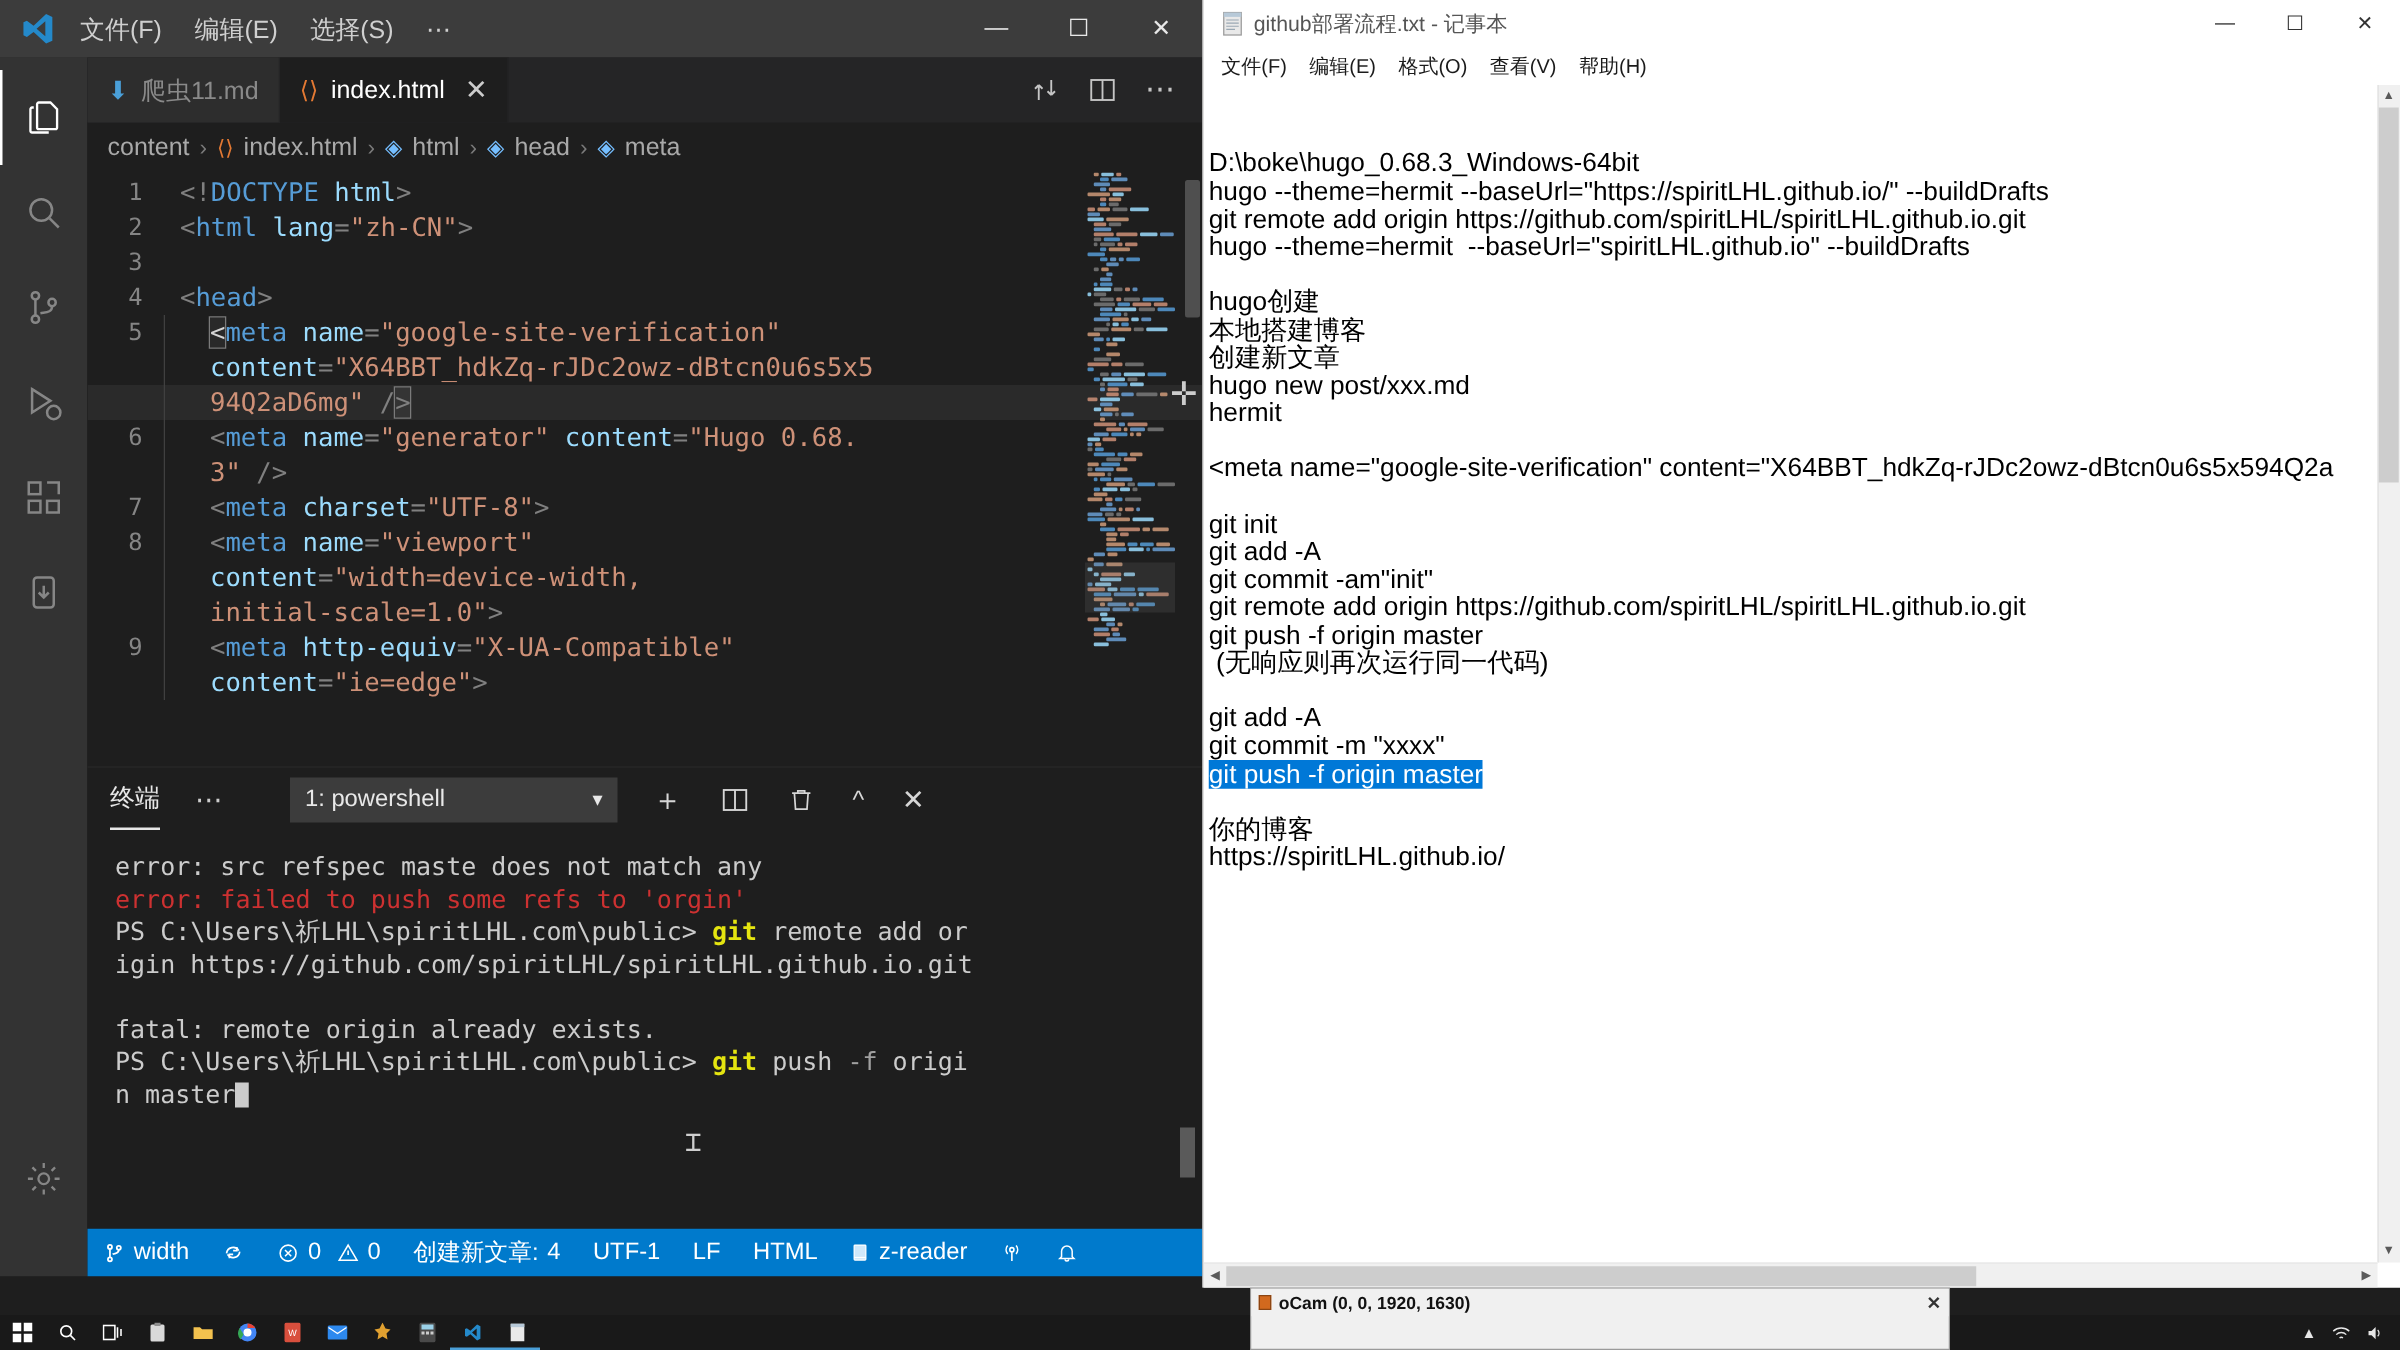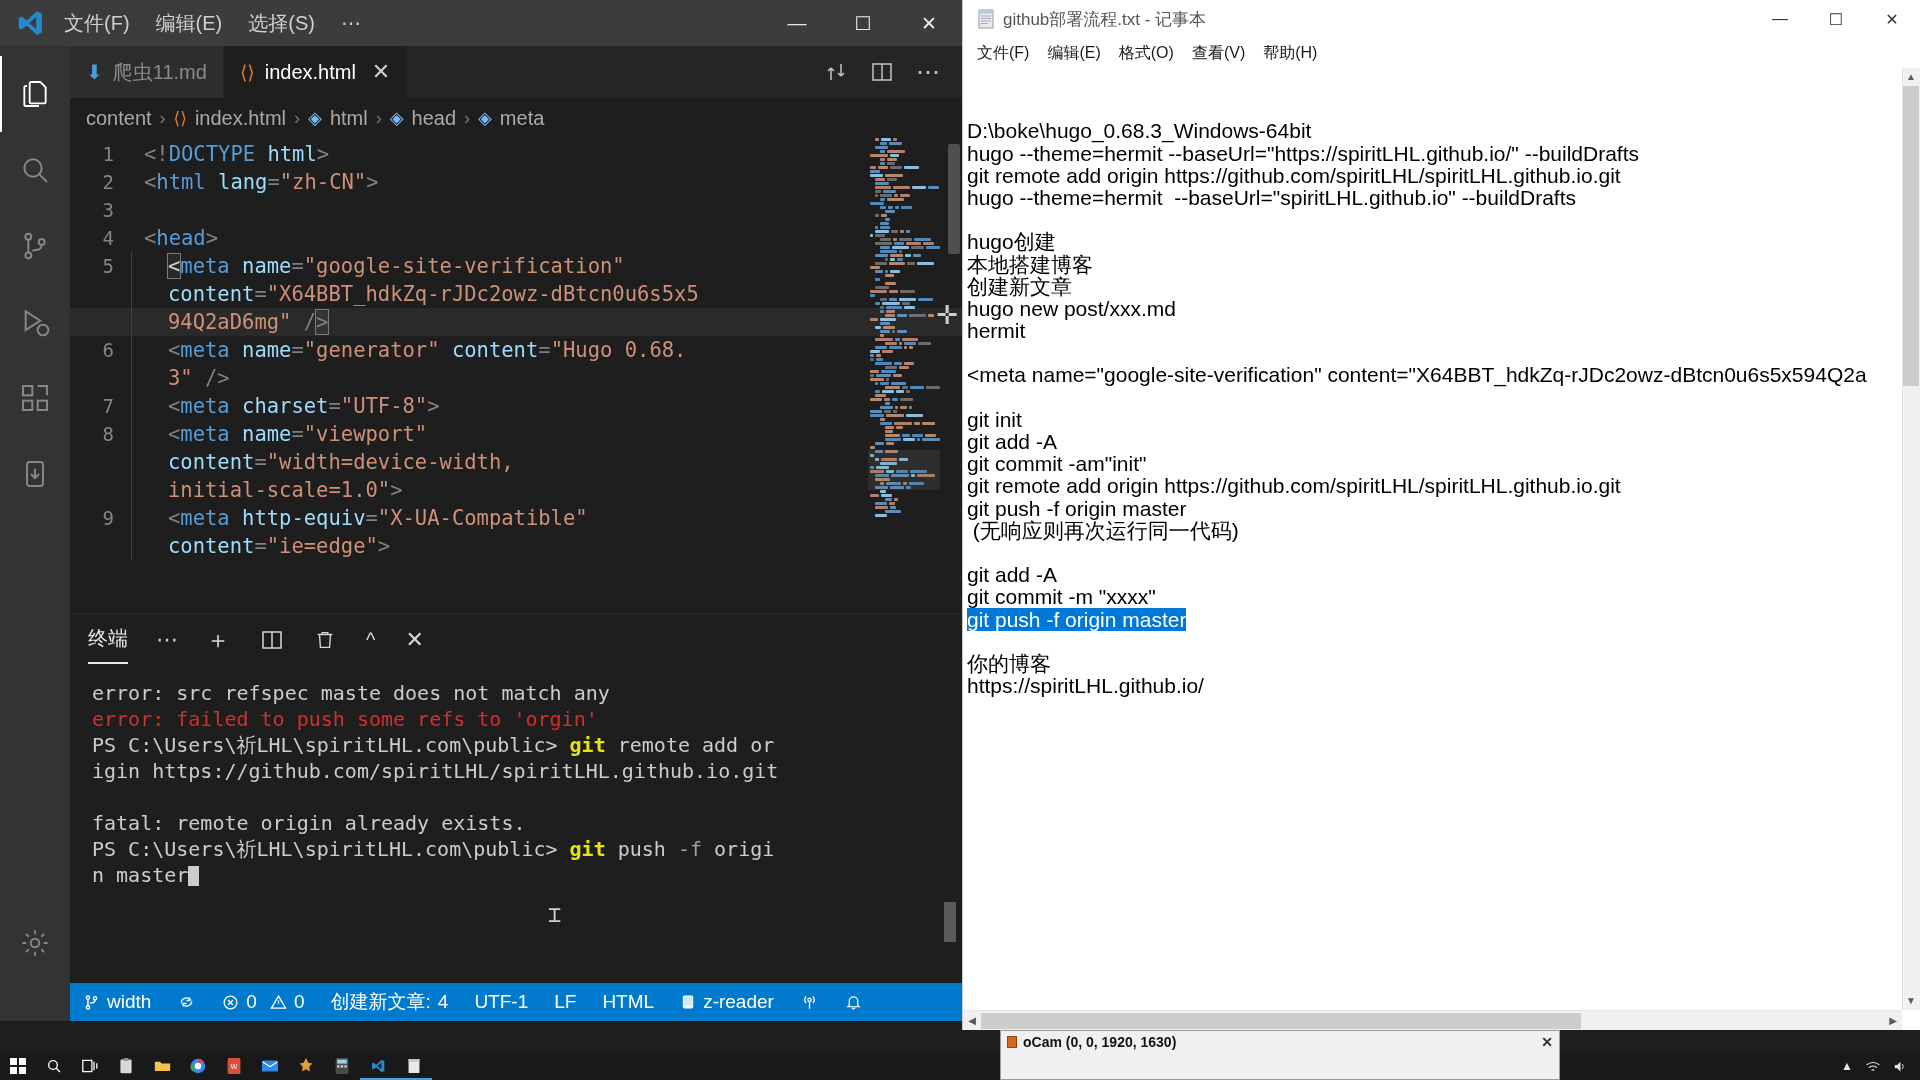--- a/index.html
+++ b/index.html
@@ -711,20 +711,24 @@
             </div>
           <div class="mm-slider"></div>
           <div class="mm-plus">✛</div>
           <div class="ed-scroll"></div>
         </div>
 
         <div class="panel">
           <div class="panel-head">
             <span class="panel-tab">终端</span>
             <span class="panel-dots">⋯</span>
+            <div class="term-select">
+              <span>1: powershell</span>
+              <span style="font-size:16px;">▾</span>
+            </div>
             <div class="panel-actions">
               <span>＋</span>
               <span>
                 <svg width="24" height="24" viewBox="0 0 24 24" fill="none" stroke="currentColor" stroke-width="1.5">
                   <rect x="3" y="4" width="18" height="16"></rect>
                     <path d="M12 4v16"></path>
                 </svg>
               </span>
               <span>
                 <svg width="22" height="24" viewBox="0 0 24 24" fill="none" stroke="currentColor" stroke-width="1.5">

